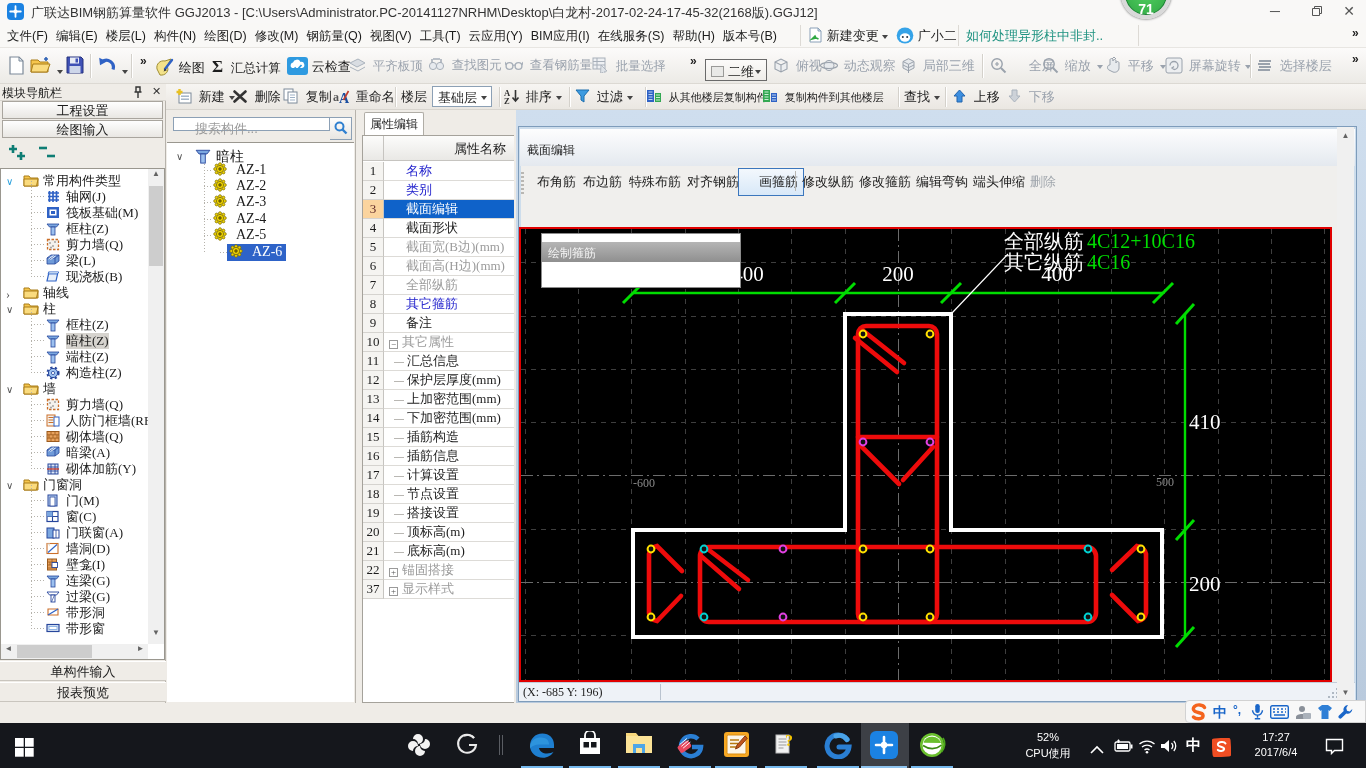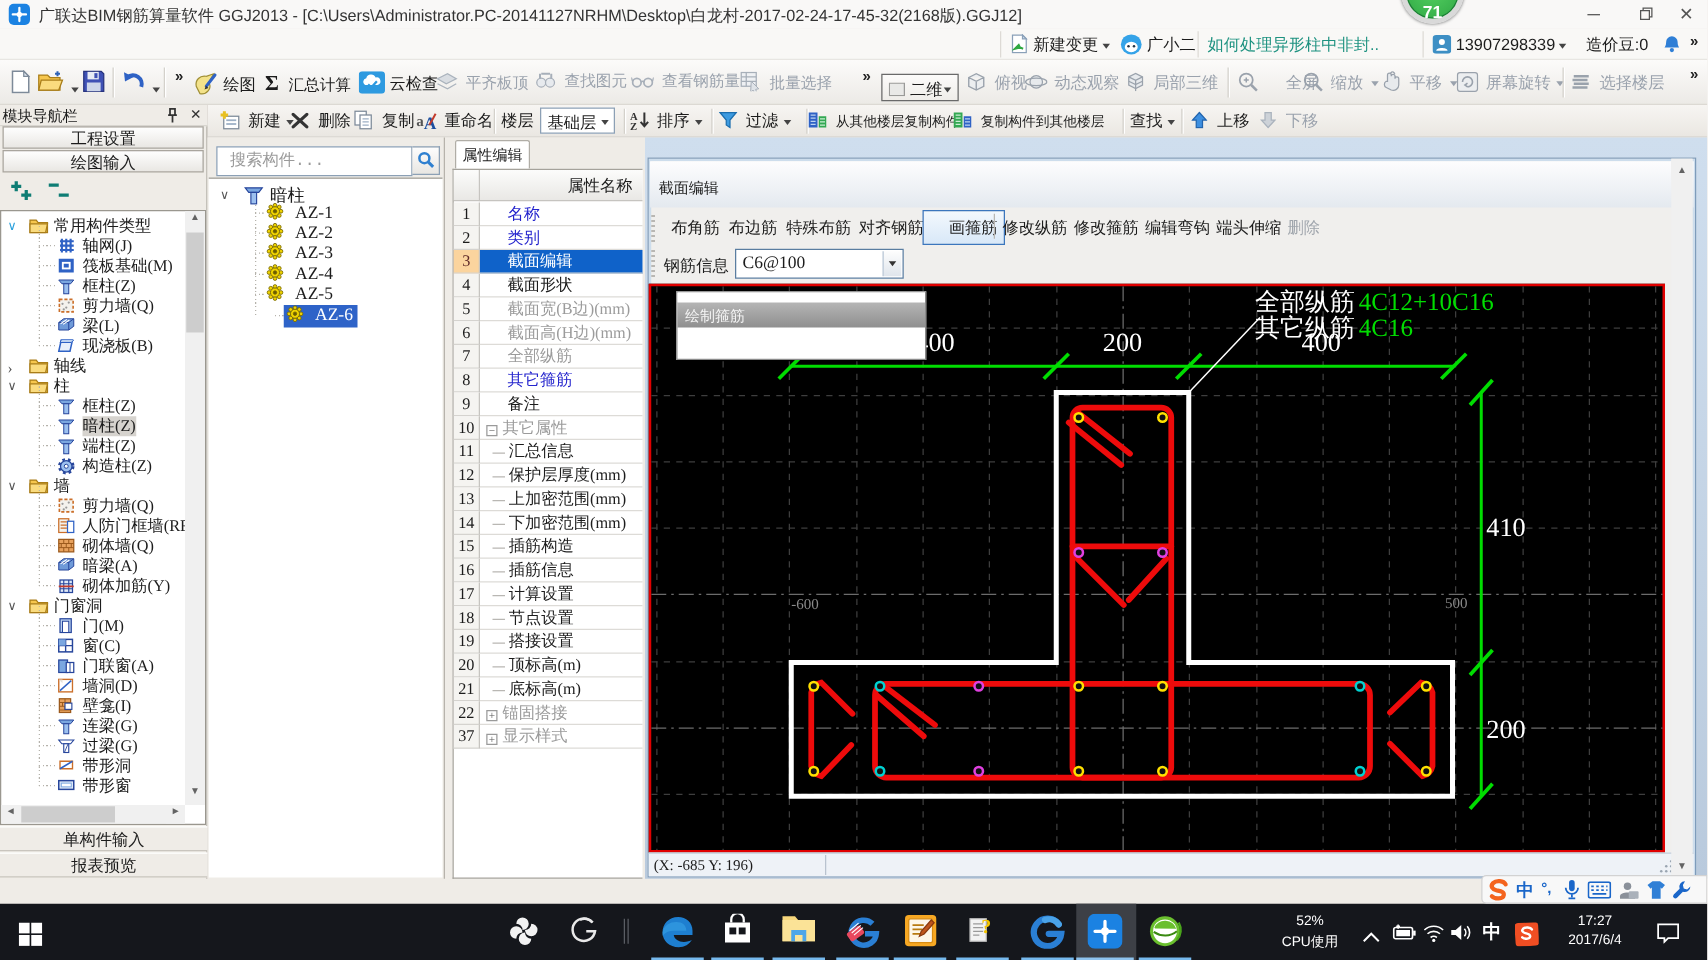--- a/index.html
+++ b/index.html
@@ -50,21 +50,21 @@
   .tree-row .lbl.sel { background:#d6d3ce; }
   .tree-chev { position:absolute; font-size:10px; color:#555; top:1px; }
   #nav-vscroll { left:147px; top:0px; width:16px; height:475px; background:#f0f0f0; }
   #nav-hscroll { left:0px; top:475px; width:147px; height:15px; background:#f0f0f0; }
   .scroll-btn { position:absolute; background:#f0f0f0; color:#636363; font-size:8px; text-align:center; }
   .scroll-thumb { position:absolute; background:#cdcdcd; } 
   .nav-bottom-btn { position:absolute; left:0; width:166px; height:20px; background:#efece7; border-top:1px solid #fff; border-bottom:1px solid #c9c5be; text-align:center; font-size:13px; line-height:19px; }
 
   
   #midpanel { left:166px; top:110px; width:190px; height:593px; background:#efece7; border-right:1px solid #b7b3ac; }
-  #comp-search { left:7px; top:7px; width:157px; height:24px; background:#fff; border:1px solid #8ca0b5; font-size:13px; color:#9a9a9a; line-height:21px; padding-left:10px;font-family:Liberation Mono, monospace; }
+  #comp-search { left:7px; top:7px; width:157px; height:14px; background:#fff; border:1px solid #8ca0b5; font-size:13px; color:#9a9a9a; line-height:21px; padding-left:21px; }
   #comp-search-btn { left:164px; top:7px; width:22px; height:23px; background:linear-gradient(#fdfdfd,#e8e6e2); border:1px solid #8ca0b5; border-left:none; }
   #comp-tree { left:1px; top:32px; width:187px; height:560px; background:#fff; border-top:1px solid #9a978f; }
   .ctree-row { position:absolute; font-size:13px; line-height:16px; white-space:nowrap; }
   .ctree-row .lbl.sel { background:#2e63c8; color:#fff; padding:0 3px; }
 
   
   #proppanel { left:356px; top:110px; width:160px; height:593px; background:#efece7; }
   #prop-tab { left:8px; top:2px; width:60px; height:23px; background:#fff; border:1px solid #b0ada6; border-bottom:none; border-radius:2px 2px 0 0; text-align:center; font-size:12px; line-height:22px; }
   #prop-table { left:6px; top:25px; width:152px; height:568px; background:#fff; border:1px solid #a5a29b; border-right:none; }
   #prop-head-num { left:0; top:0; width:21px; height:25px; background:linear-gradient(#fcfcfb,#e9e8e5); border-right:1px solid #c6c4c0; border-bottom:1px solid #c6c4c0; }
@@ -150,20 +150,36 @@
           <path d="M3.5 3.5 v-2 h7 v7 h-2 M1.5 3.5 h7 v7 h-7 z" fill="none" stroke="#555" stroke-width="1"></path>
         </svg>
     </div>
     <div id="btn-close" class="abs winbtn">✕</div>
   </div>
   <div id="score-ball" class="abs">
       <span>71</span>
     </div>
 
   <div id="menubar" class="abs">
+    <div id="menu-items" class="abs">
+        <div class="mi">文件(F)</div>
+        <div class="mi">编辑(E)</div>
+        <div class="mi">楼层(L)</div>
+        <div class="mi">构件(N)</div>
+        <div class="mi">绘图(D)</div>
+        <div class="mi">修改(M)</div>
+        <div class="mi">钢筋量(Q)</div>
+        <div class="mi">视图(V)</div>
+        <div class="mi">工具(T)</div>
+        <div class="mi">云应用(Y)</div>
+        <div class="mi">BIM应用(I)</div>
+        <div class="mi">在线服务(S)</div>
+        <div class="mi">帮助(H)</div>
+        <div class="mi">版本号(B)</div>
+      </div>
     <div class="abs vsep" style="left:800px"></div>
     <div class="menu-extra abs" style="left:808px;top:4px">
       <svg width="15" height="16" viewBox="0 0 15 16" style="display:inline-block;vertical-align:-3px">
           <path d="M2 1 h8 l3 3 v11 h-11 z" fill="#fff" stroke="#8aa0b8" stroke-width="1"></path>
           <path d="M10 1 l3 3 h-3 z" fill="#d7e4f1" stroke="#8aa0b8" stroke-width="1"></path>
           <path d="M4 12 l4-1 -1-2 z M7 10.5 l3.5 1.5" stroke="#2fa841" stroke-width="1.6" fill="#2fa841"></path>
         </svg>
       <span>新建变更</span><span class="dd"></span>
     </div>
     <div class="menu-extra abs" style="left:896px;top:4px">
@@ -171,33 +187,20 @@
           <ellipse cx="9" cy="8.5" rx="8.3" ry="8" fill="#35a3e8"></ellipse>
           <ellipse cx="9" cy="10.5" rx="5.2" ry="4.2" fill="#fff"></ellipse>
           <circle cx="6.8" cy="10" r="1" fill="#234"></circle>
           <circle cx="11.2" cy="10" r="1" fill="#234"></circle>
         </svg>
       <span>广小二</span>
     </div>
     <div class="abs vsep" style="left:958px"></div>
     <div class="menu-extra abs" style="left:966px;top:4px;color:#1e9280">如何处理异形柱中非封..</div>
     <div class="abs vsep" style="left:1138px"></div>
-    <div class="menu-extra abs" style="left:1146px;top:4px">
-      <svg width="15" height="15" viewBox="0 0 15 15" style="display:inline-block;vertical-align:-3px">
-          <rect x="0" y="0" width="15" height="15" rx="3" fill="#3d8fc4"></rect>
-          <circle cx="7.5" cy="5.5" r="2.4" fill="#fff"></circle>
-          <path d="M3 12.5 c0-2.8 9-2.8 9 0 z" fill="#fff"></path>
-        </svg>
-      <span>13907298339</span><span class="dd"></span>
-      <span style="margin-left:12px">造价豆:0</span>
-      <svg width="15" height="15" viewBox="0 0 15 15" style="display:inline-block;vertical-align:-3px;margin-left:8px">
-          <path d="M7.5 1 a4.6 4.6 0 0 1 4.6 4.6 c0 3.4 1.4 4.4 1.4 4.4 h-12 c0 0 1.4-1 1.4-4.4 A4.6 4.6 0 0 1 7.5 1z" fill="#2f7fd6"></path>
-          <circle cx="7.5" cy="12" r="1.7" fill="#2f7fd6"></circle>
-        </svg>
-    </div>
     <div class="menu-extra abs chev2" style="left:1352px;top:3px">»</div>
   </div>
 
   <div id="toolbar1" class="abs">
     <div class="tb-item" style="left:8px;top:8px">
       <svg width="17" height="19" viewBox="0 0 17 19">
           <path d="M2 1 h9 l4 4 v13 h-13 z" fill="#fff" stroke="#7d8a99" stroke-width="1.2"></path>
           <path d="M11 1 l4 4 h-4 z" fill="#dfe7f0" stroke="#7d8a99"></path>
         </svg></div>
     <div class="tb-item" style="left:30px;top:8px">
@@ -961,28 +964,20 @@
             <div class="dlg-btn" style="left: 168px;">对齐钢筋</div>
             <div class="dlg-btn active" style="left: 219px; padding-left: 20px;">画箍筋</div>
             <div style="position: absolute; left: 276px; top: 5px; width: 1px; height: 20px; background: rgb(185, 183, 179);"></div>
             <div class="dlg-btn" style="left: 283px;">修改纵筋</div>
             <div class="dlg-btn" style="left: 340px;">修改箍筋</div>
             <div class="dlg-btn" style="left: 397px;">编辑弯钩</div>
             <div class="dlg-btn" style="left: 454px;">端头伸缩</div>
             <div class="dlg-btn gray" style="left: 511px;">删除</div>
           </div>
       </div>
-      <div id="dlg-row2" class="abs">
-        <div class="grip" style="left:2px;top:4px;height:22px"></div>
-        <span class="abs" style="left:12px;top:8px;font-size:13px">钢筋信息</span>
-        <div id="rebar-combo">
-          <span class="val">C6@100</span>
-          <span class="combo-arr"></span>
-        </div>
-      </div>
 
       <div id="canvas-wrap" class="abs">
         <svg width="809" height="451" viewBox="521 229 809 451">
           <g id="grid-lines" stroke="#3f3f3f" stroke-width="1">
               <line x1="525.5" y1="229" x2="525.5" y2="680" stroke="#3e3e3e" stroke-dasharray="5 5"></line>
               <line x1="578.5" y1="229" x2="578.5" y2="680" stroke="#3e3e3e" stroke-dasharray="5 5"></line>
               <line x1="631.5" y1="229" x2="631.5" y2="680" stroke="#3e3e3e" stroke-dasharray="5 5"></line>
               <line x1="685.5" y1="229" x2="685.5" y2="680" stroke="#3e3e3e" stroke-dasharray="5 5"></line>
               <line x1="738.5" y1="229" x2="738.5" y2="680" stroke="#3e3e3e" stroke-dasharray="5 5"></line>
               <line x1="791.5" y1="229" x2="791.5" y2="680" stroke="#3e3e3e" stroke-dasharray="5 5"></line>

